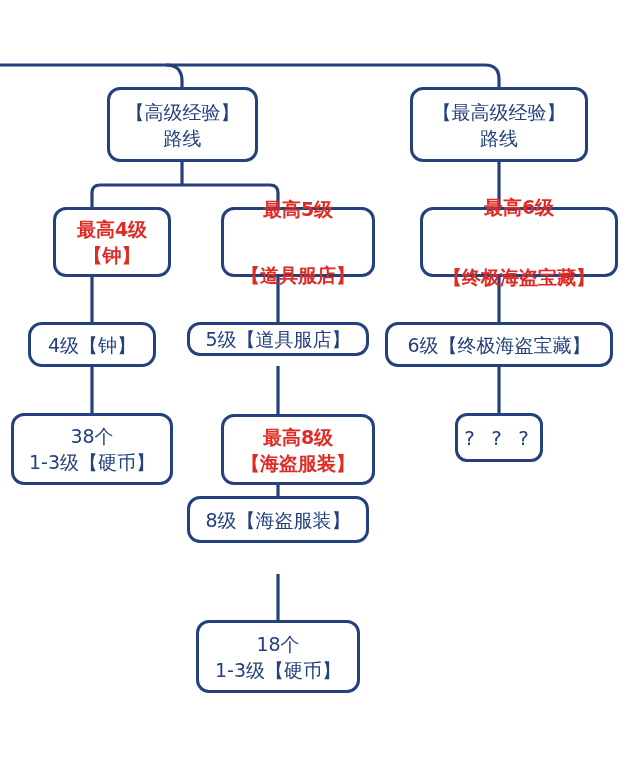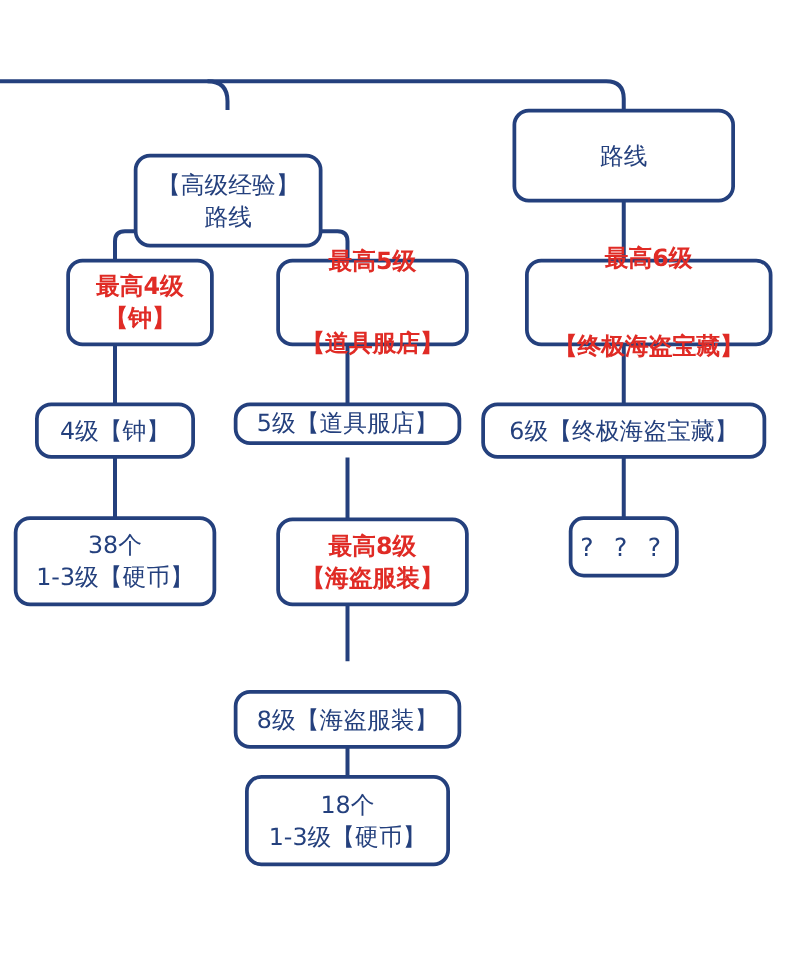--- a/index.html
+++ b/index.html
@@ -65,45 +65,46 @@
     <path d="M 92 276 V 323"></path>
     <path d="M 278 276 V 323"></path>
     <path d="M 499 276 V 323"></path>
     <path d="M 92 366 V 414"></path>
     <path d="M 278 366 V 415"></path>
     <path d="M 499 366 V 414"></path>
     <path d="M 278 484 V 529"></path>
     <path d="M 278 574 V 621"></path>
   </svg>
 
-  <div class="node" style="left:107px;top:87px;width:151px;height:75px;margin-top:36px;">
+  <div class="node" style="left:107px;top:87px;width:151px;height:75px;">
     <span>【高级经验】</span>
     <span>路线</span>
   </div>
 
   <div class="node" style="left:410px;top:87px;width:178px;height:75px;">
+    <span>【最高级经验】</span>
     <span>路线</span>
   </div>
 
   <div class="node red" style="left:33px;top:207px;width:118px;height:70px;">
     <span>最高4级</span>
     <span>【钟】</span>
   </div>
 
   <div class="node red" style="left:201px;top:207px;width:154px;height:70px;gap:40px;">
     <span>最高5级</span>
     <span>【道具服店】</span>
   </div>
 
   <div class="node red" style="left:400px;top:207px;width:198px;height:70px;gap:44px;">
     <span>最高6级</span>
     <span>【终极海盗宝藏】</span>
   </div>
 
-  <div class="node" style="left:28px;top:322px;width:128px;height:45px;">
+  <div class="node" style="left:28px;top:322px;width:128px;height:45px;border-radius:14px;">
     <span>4级【钟】</span>
   </div>
 
   <div class="node" style="left:187px;top:322px;width:182px;height:34px;">
     <span>5级【道具服店】</span>
   </div>
 
   <div class="node" style="left:385px;top:322px;width:228px;height:45px;">
     <span>6级【终极海盗宝藏】</span>
   </div>
@@ -115,21 +116,21 @@
 
   <div class="node red" style="left:201px;top:414px;width:154px;height:71px;">
     <span>最高8级</span>
     <span>【海盗服装】</span>
   </div>
 
   <div class="node qmarks" style="left:455px;top:413px;width:88px;height:49px;">
     <span>? ? ?</span>
   </div>
 
-  <div class="node" style="left:187px;top:552px;width:182px;height:47px;">
+  <div class="node" style="left:187px;top:496px;width:182px;height:47px;">
     <span>8级【海盗服装】</span>
   </div>
 
   <div class="node" style="left:196px;top:620px;width:164px;height:73px;">
     <span>18个</span>
     <span>1-3级【硬币】</span>
   </div>
 
 </div>
 

